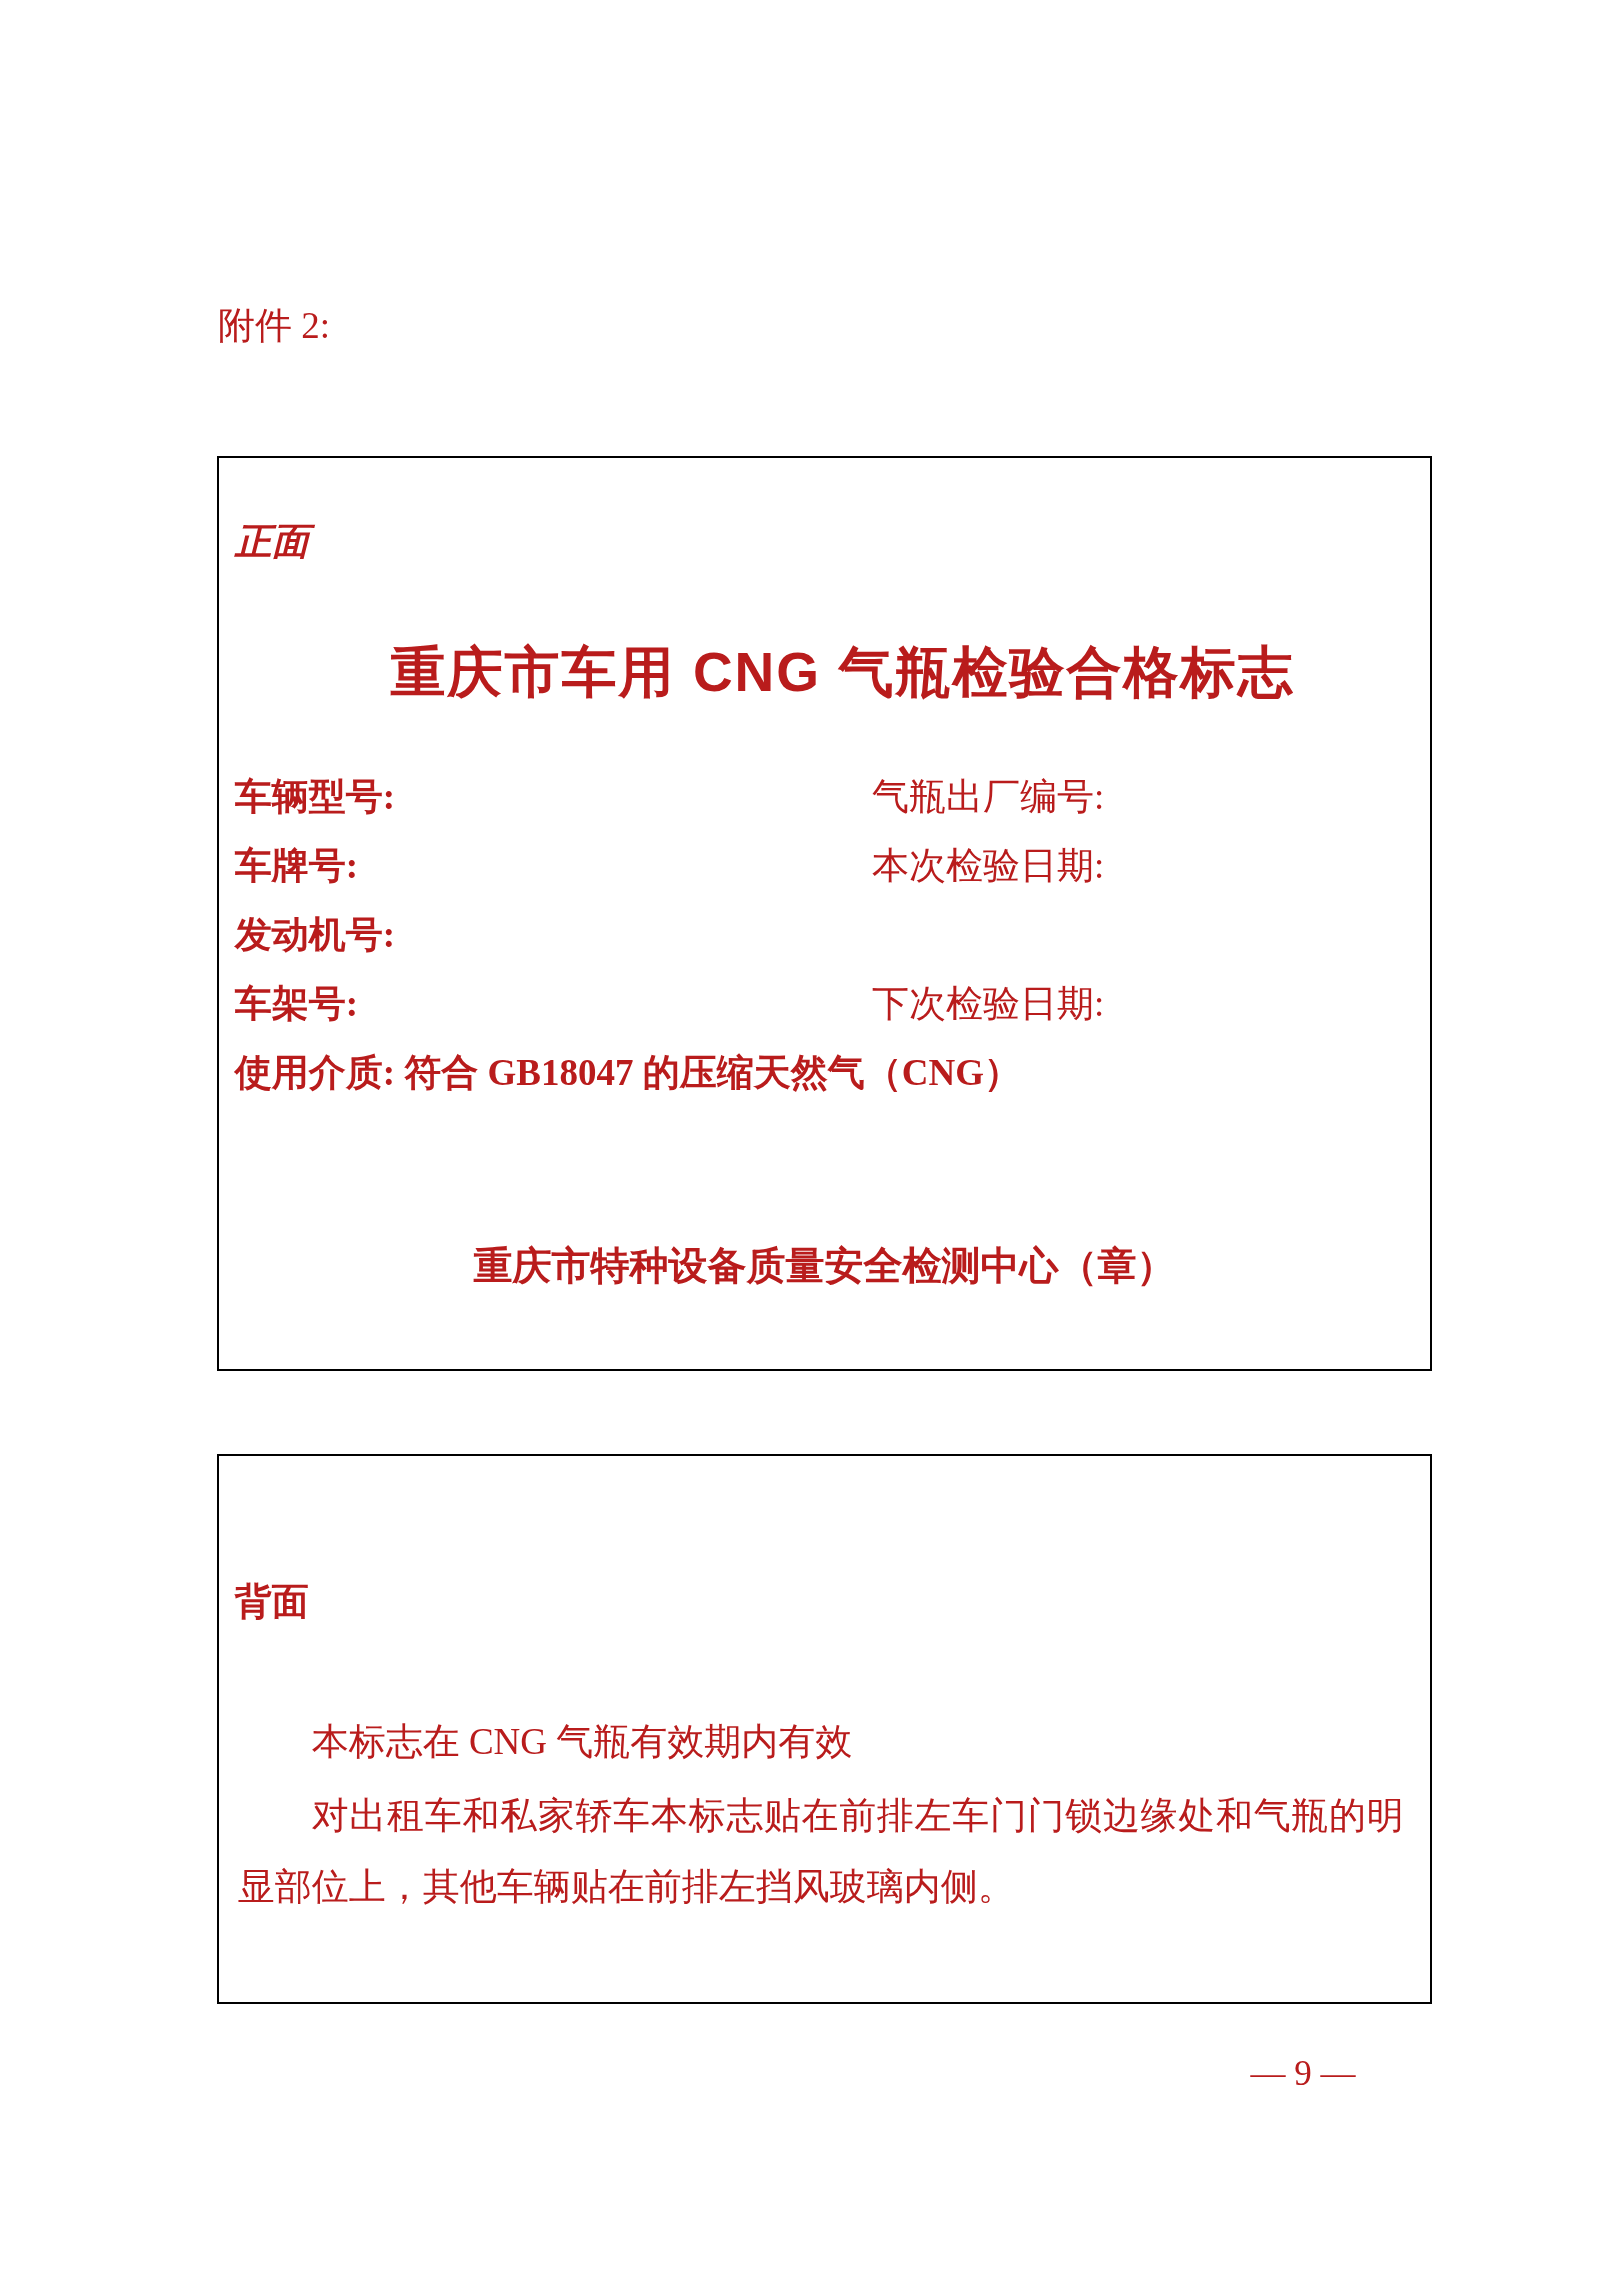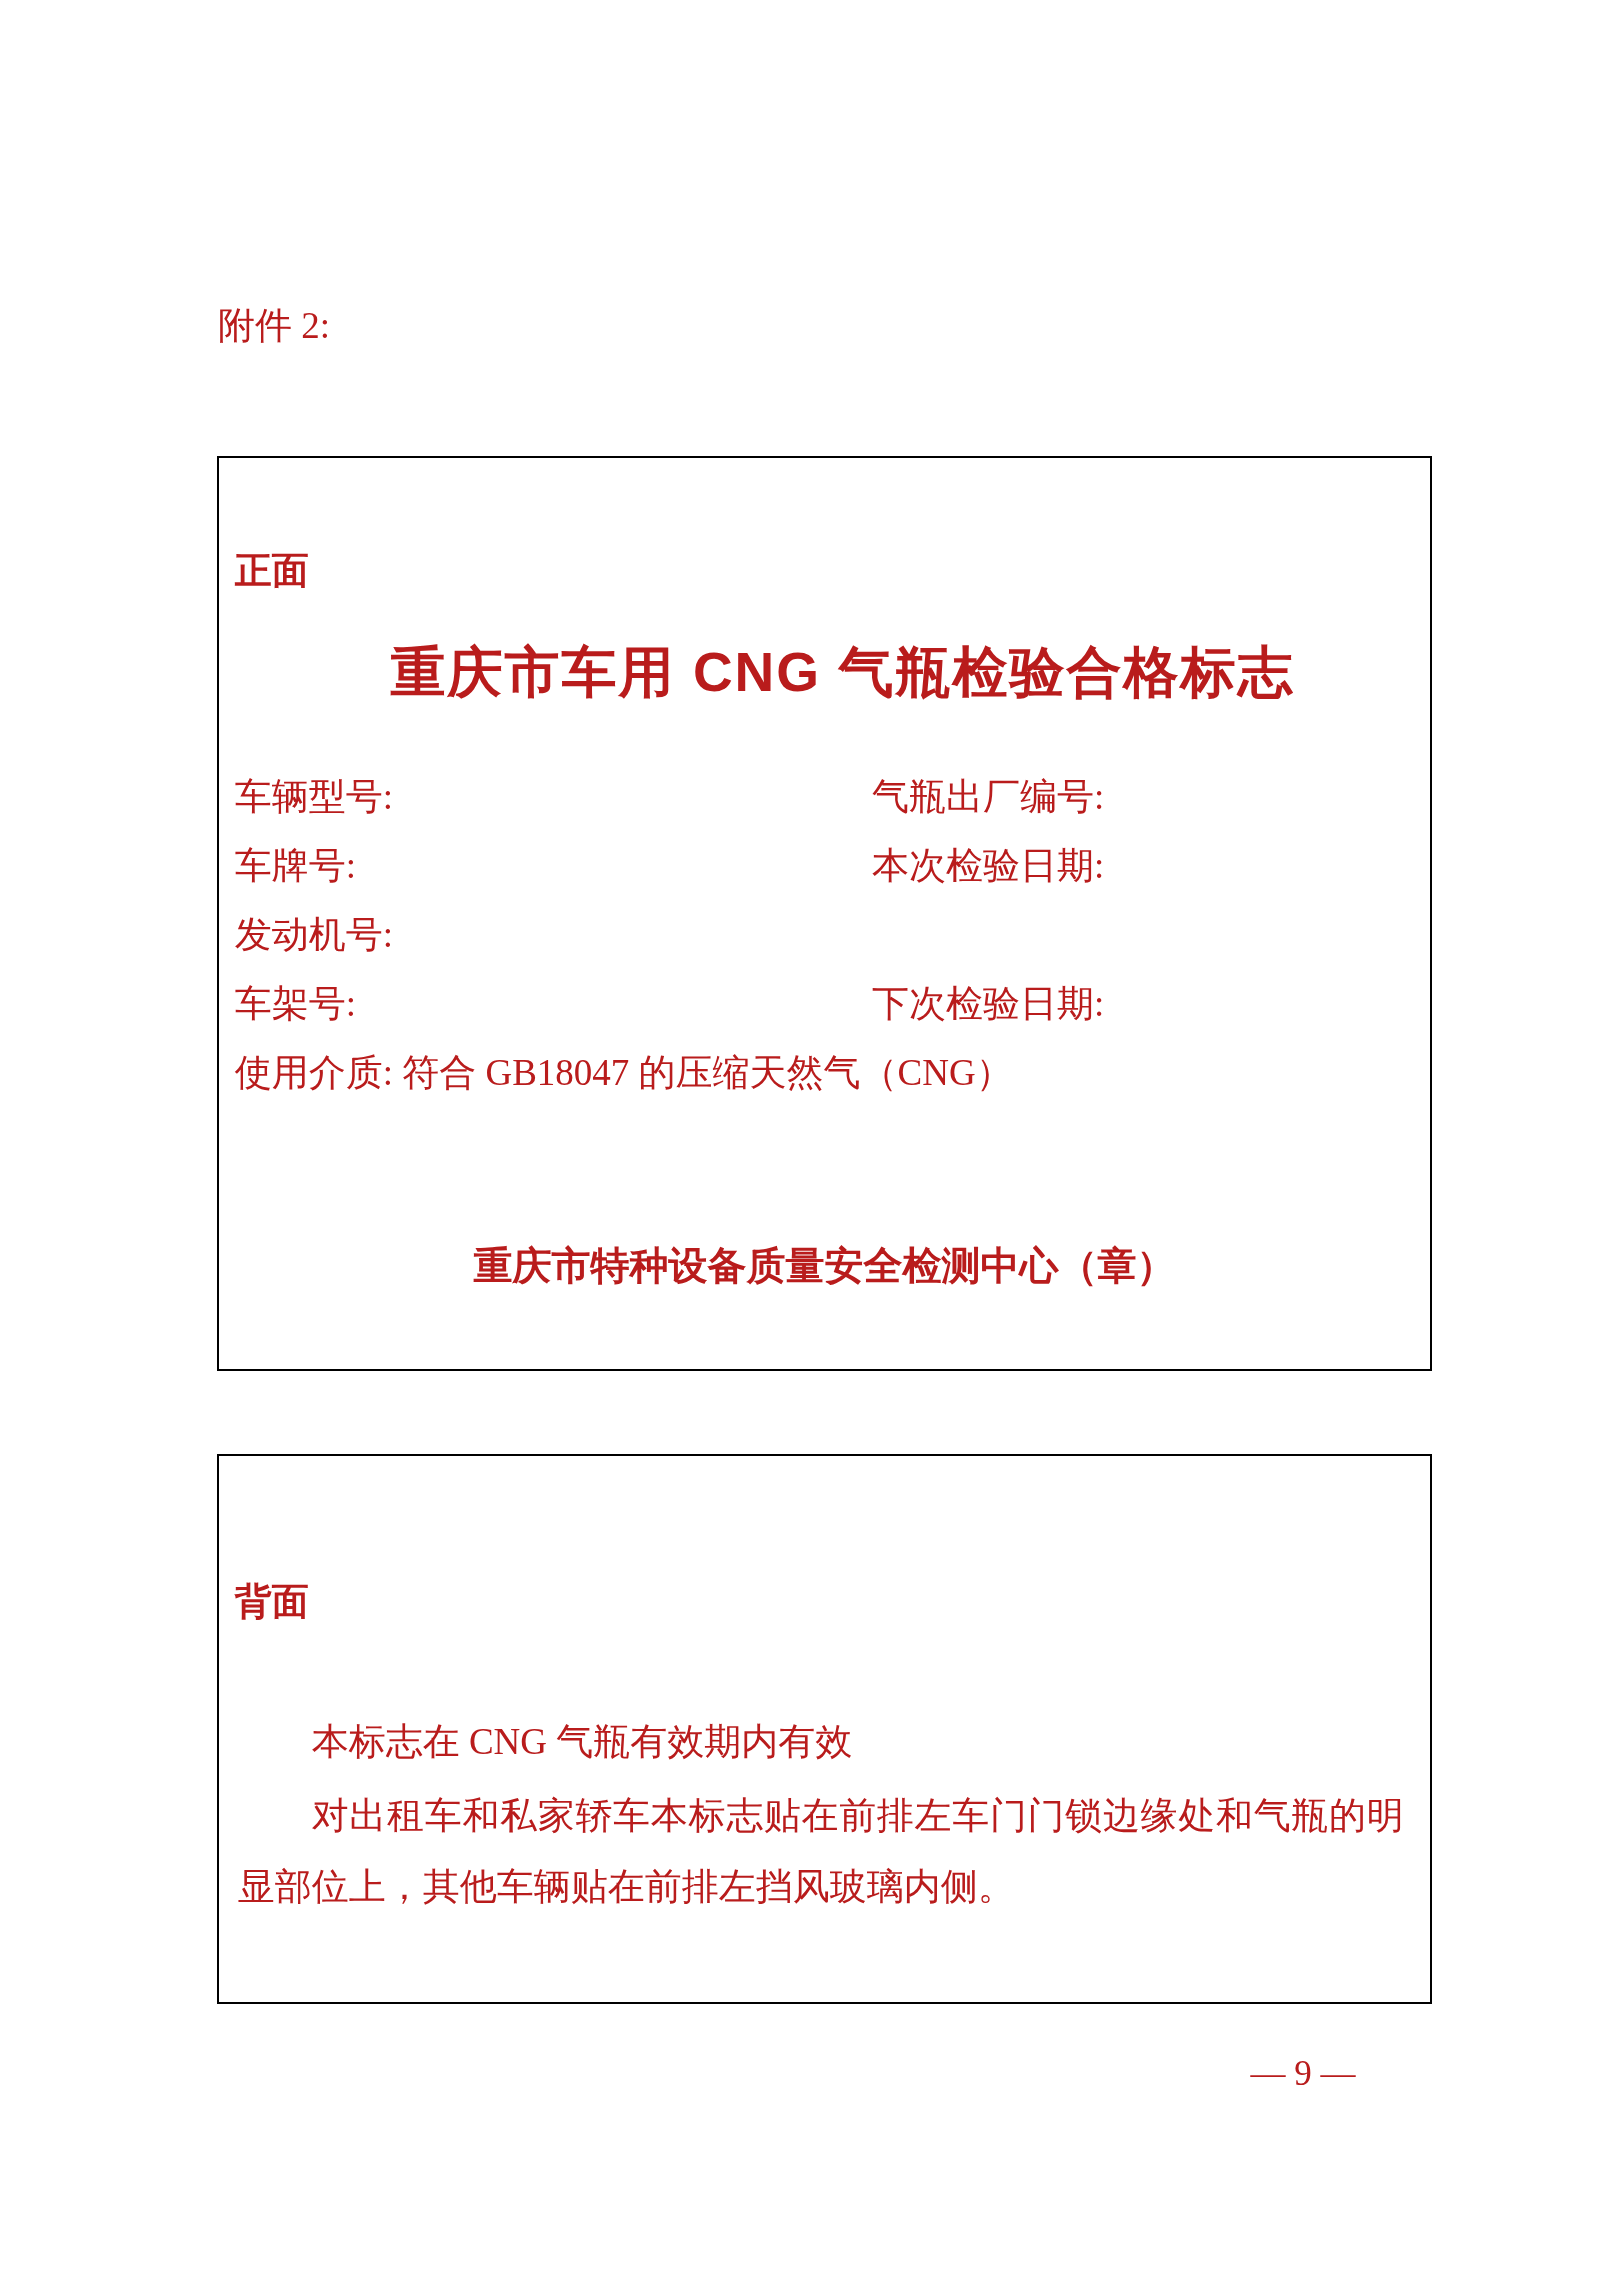--- a/index.html
+++ b/index.html
@@ -40,21 +40,21 @@
     top: 1454px;
     height: 550px;
   }
   .side-label {
     position: absolute;
     left: 15.7px;
     font-size: 37px;
     font-weight: bold;
     line-height: 41px;
   }
-  .front-card .side-label { top: 92px; }
+  .front-card .side-label { top: 63px; font-style: italic; }
   .back-card  .side-label { top: 125px; }
   .card-title {
     position: absolute;
     left: 0;
     top: 165px;
     width: 100%;
     margin: 18px;
     text-align: center;
     font-family: "Liberation Sans", "DejaVu Sans", sans-serif;
     font-weight: bold;
@@ -72,20 +72,21 @@
     position: relative;
     height: 69px;
     line-height: 69px;
     font-size: 37px;
     white-space: pre;
   }
   .field-left {
     position: absolute;
     left: 15.7px;
     top: 0;
+    font-weight: bold;
   }
   .field-right {
     position: absolute;
     left: 653px;
     top: 0;
   }
   .issuer-line {
     position: absolute;
     left: 0;
     top: 784px;

